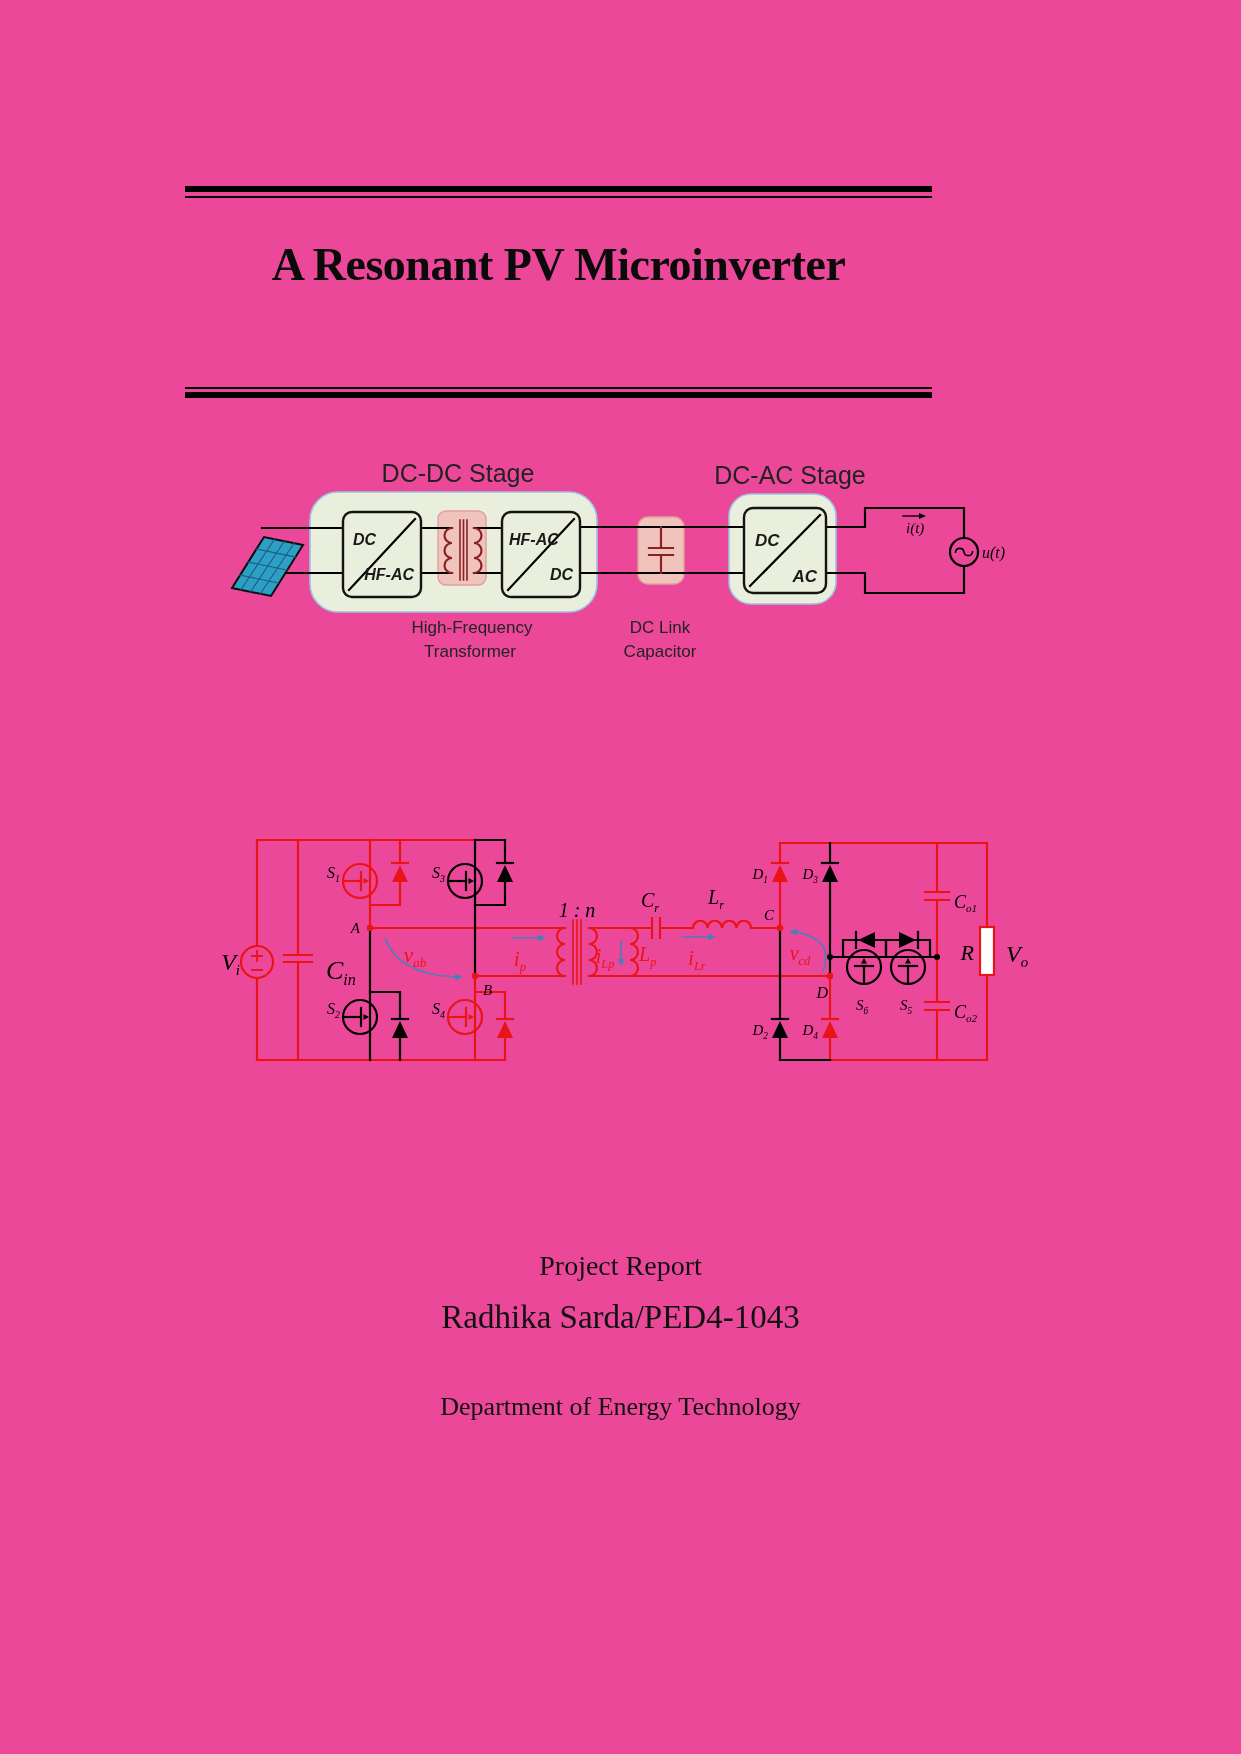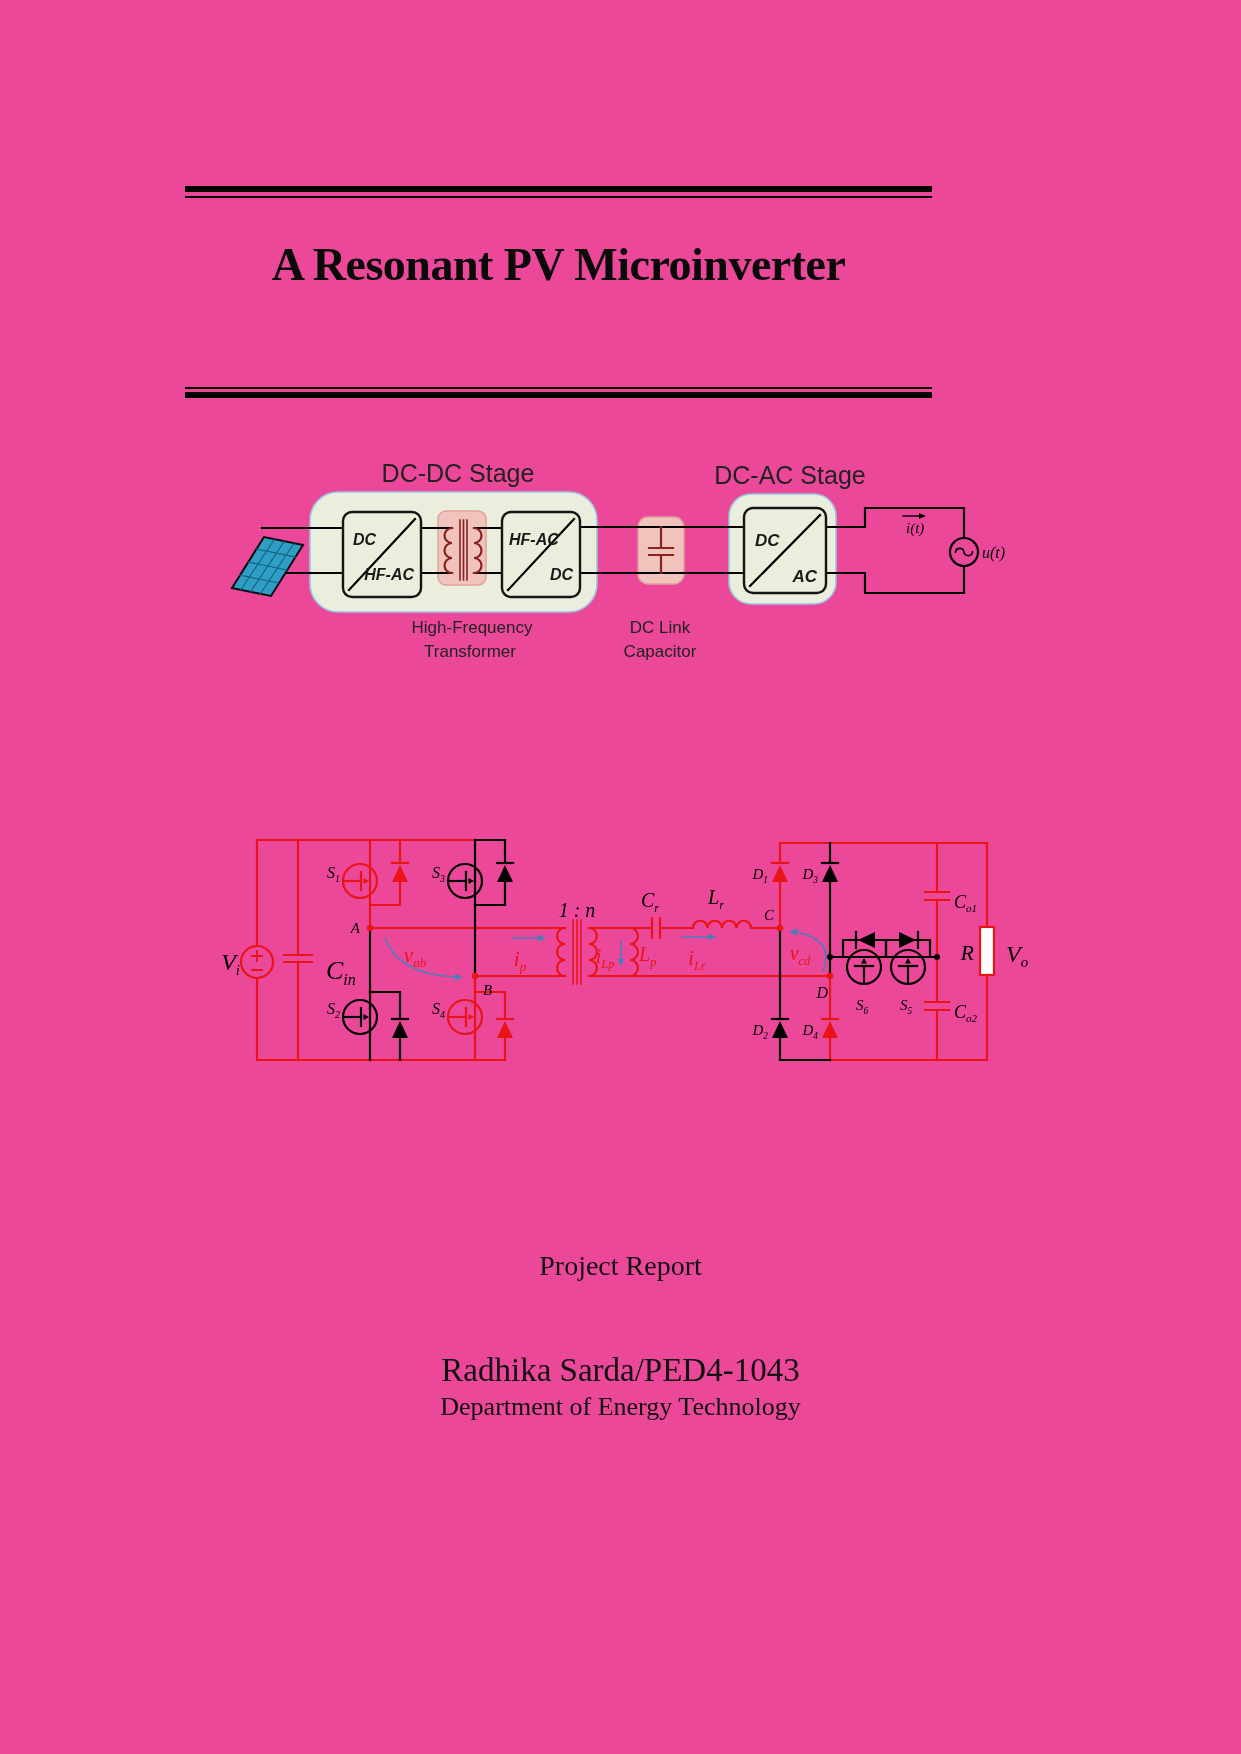--- a/index.html
+++ b/index.html
@@ -40,21 +40,21 @@
   svg text{stroke:none;fill:#1d1d1d;}
   .sans{font-family:"Liberation Sans",sans-serif;font-style:normal;}
   .stage-label{font-size:25px;fill:#222;}
   .conv-label{font-size:16px;font-style:italic;font-weight:bold;fill:#1a1a1a;}
   .caption{font-size:17px;fill:#222;}
   .lab{font-family:"Liberation Serif",serif;font-style:italic;fill:#000;}
   .lab.red{fill:var(--wire-red);}
   .sub{font-size:62%;}
   .footer{position:absolute;left:0;width:1241px;text-align:center;font-family:"Liberation Serif",serif;color:#111;}
   .f-report{top:1242px;font-size:28px;margin-top:8px;}
-  .f-author{top:1352px;font-size:33px;}
+  .f-author{top:1299px;font-size:33px;}
   .f-univ{top:1360px;font-size:26px;}
   .f-dept{top:1392px;font-size:26px;}
 </style>
 </head>
 <body>
 
 <div class="page">
 
   <div class="rule t-thick"></div>
   <div class="rule t-thin"></div>

